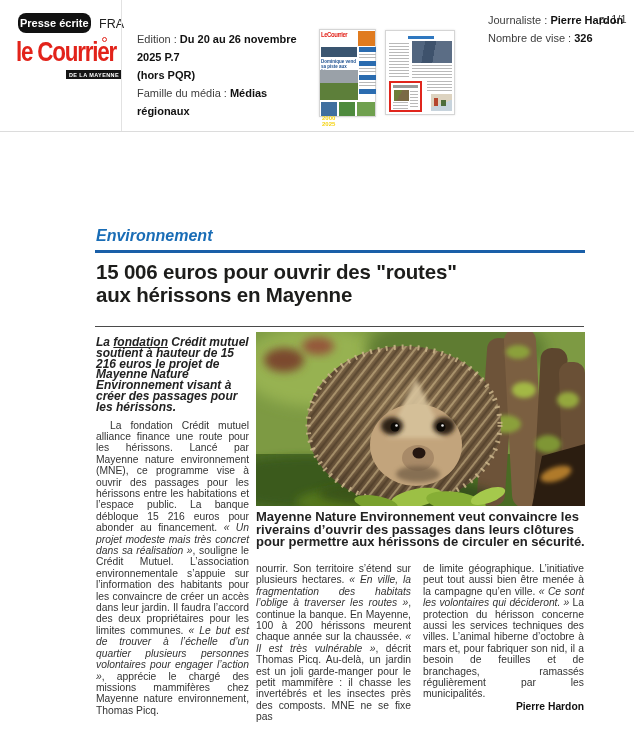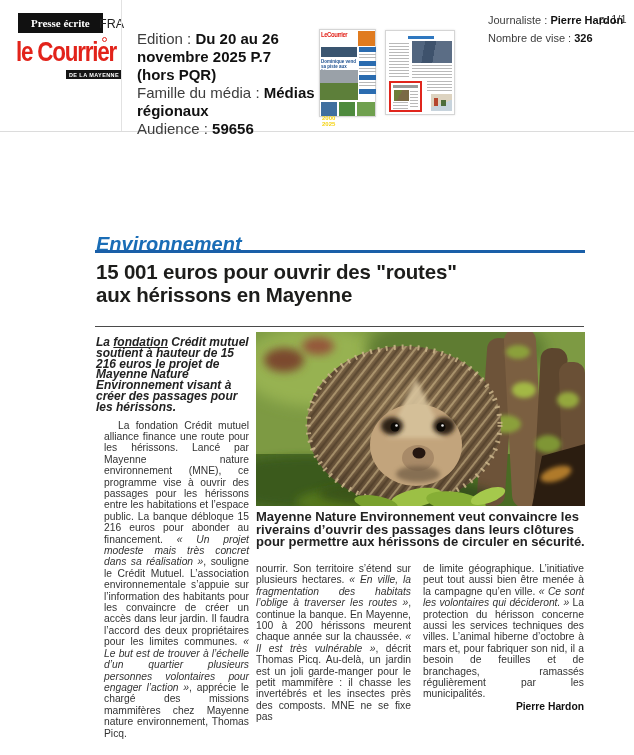--- a/index.html
+++ b/index.html
@@ -2,33 +2,33 @@
 <html lang="fr"><head>
 <meta charset="utf-8">
 <style>
   * { margin:0; padding:0; box-sizing:border-box; }
   html,body { background:#ffffff; }
   body { font-family:"Liberation Sans","DejaVu Sans",sans-serif; color:#1a1a1a; }
   #screen { position:relative; width:634px; height:755px; background:#fff; overflow:hidden; }
 
   
   .badge { position:absolute; left:18px; top:13px; background:#111; color:#fff;
-           font-size:11px; font-weight:bold; padding:4px 13px; border-radius:0;font-family:Liberation Serif, serif; }
+           font-size:11px; font-weight:bold; padding:4px 2px; border-radius:8px; }
   .fra { position:absolute; left:99px; top:17px; font-size:12.5px; color:#222; }
   .logo { position:absolute; left:16px; top:36px; width:110px;text-align:center; }
   .logo-text { font-size:28px; font-weight:bold; color:#e2231a; letter-spacing:-1.5px;
                transform:scaleX(.8); transform-origin:left top; white-space:nowrap; }
   .logo-reg { position:absolute; left:86px; top:1px; width:5px; height:5px;
               border:1.2px solid #e2231a; border-radius:50%; }
   .logo-sub { position:absolute; left:50px; top:34px; background:#151515; color:#fff;
               font-size:5.5px; letter-spacing:.4px; padding:1.5px 3px; font-weight:bold; }
   .vdiv { position:absolute; left:121px; top:0; width:1px; height:131px; background:#e2e2e2; }
   .hdr-rule { position:absolute; left:0; top:131px; width:634px; height:1px; background:#dcdcdc; }
 
-  .meta-left { position:absolute; left:137px; top:30px; width:185px; font-size:15px; line-height:18px; color:#3d3d3d; }
+  .meta-left { position:absolute; left:137px; top:30px; width:185px; font-size:11px; line-height:18px; color:#3d3d3d; }
   .meta-right { position:absolute; left:488px; top:11px; width:140px; font-size:11px; line-height:18px; color:#3d3d3d; }
   .meta-row b { color:#111; }
   .page-ind { position:absolute; left:599px; top:13px; font-size:11px; color:#333; }
 
   
   .thumb { position:absolute; background:#fff; border:1px solid #d5d5d5; box-shadow:0 0 2px rgba(0,0,0,.12); }
   #thumb1 { left:319px; top:29px; width:57px; height:88px; }
   #thumb2 { left:385px; top:30px; width:70px; height:85px; }
   .t-abs { position:absolute; }
   .txtlines { background:repeating-linear-gradient(#b9b9b9 0 1px, transparent 1px 3px); }
@@ -54,33 +54,33 @@
   .t2-rl1 { left:2px; top:2px; width:25px; height:3px; background:#9a9a9a; }
   .t2-rt { left:19px; top:8px; width:8px; height:16px; }
   .t2-rb { left:2px; top:19px; width:15px; height:7px; }
   .t2-col3 { left:41px; top:50px; width:25px; height:10px; }
   .t2-ill { left:45px; top:63px; width:21px; height:17px; background:linear-gradient(160deg,#ddd3c0 0 55%, #c8d4dd 55% 100%); }
   .t2-ill i { position:absolute; left:3px; top:4px; width:4px; height:8px; background:#b5452e; }
   .t2-ill u { position:absolute; left:10px; top:6px; width:5px; height:6px; background:#4e6d3a; text-decoration:none; }
 
   
   #article { position:absolute; left:95px; top:227px; width:490px; height:500px; }
-  .section-label { position:absolute; left:1px; top:0; font-size:20px; font-weight:bold; font-style:italic; color:#1a6db6;margin-top:6px; }
+  .section-label { position:absolute; left:1px; top:0; font-size:16px; font-weight:bold; font-style:italic; color:#1a6db6; }
   .blue-rule { position:absolute; left:0; top:23px; width:490px; height:3px; background:#1a5fa8; }
   .title { position:absolute; left:1px; top:33px; width:488px; font-size:20.5px; font-weight:bold; color:#1d1d1b; line-height:23px; letter-spacing:-.2px; }
   .thin-rule { position:absolute; left:0; top:99px; width:489px; height:1px; background:#4a4a4a; }
 
   .col { position:absolute; font-size:10.3px; line-height:11.4px; color:#333; text-align:justify; }
   #col-left { left:1px; top:110px; width:153px; }
   #col-mid { left:161px; top:336px; width:155px; }
   #col-right { left:328px; top:336px; width:161px; }
   .lead { font-size:12px; line-height:10.8px; font-weight:bold; font-style:italic; color:#222; margin-bottom:7px; text-align:left; }
   .lead .u { text-decoration:underline; }
   .bp { margin:0; }
-  .bp.indent { text-indent:14px;margin-left:8px; }
+  .bp.indent { text-indent:14px; }
   .bp .it { font-style:italic; }
 
   .photo-wrap { position:absolute; left:161px; top:105px; width:329px; height:174px; overflow:hidden; }
   .caption { position:absolute; left:161px; top:284px; width:329px; font-size:13px; line-height:12.5px; font-weight:bold; color:#222; }
   .byline { margin-top:1px; font-weight:bold; text-align:right; color:#111; }
 </style>
 </head>
 <body>
 
 <div id="screen">
@@ -95,21 +95,20 @@
     <div class="logo-sub">DE LA MAYENNE</div>
   </div>
 
   <div class="vdiv"></div>
   <div class="hdr-rule"></div>
 
   <div class="meta-left">
     <div class="meta-row"><span>Edition : </span><b>Du 20 au 26 novembre 2025 P.7</b></div>
     <div class="meta-row"><b>(hors PQR)</b></div>
     <div class="meta-row"><span>Famille du média : </span><b>Médias régionaux</b></div>
-    <div class="meta-row"><span>Audience : </span><b>59656</b></div>
   </div>
 
   <div class="meta-right">
     <div class="meta-row"><span>Journaliste : </span><b>Pierre Hardon</b></div>
     <div class="meta-row"><span>Nombre de vise : </span><b>326</b></div>
   </div>
 
   <div class="thumb" id="thumb1">
     <div class="t-abs t1-mast">LeCourrier</div>
     <div class="t-abs t1-ad"></div>
@@ -147,21 +146,21 @@
     <div class="t-abs t2-ill">
         <i></i>
         <u></u>
       </div>
   </div>
 
   <div id="article">
     <div class="section-label">Environnement</div>
     <div class="blue-rule"></div>
     <div class="title">
-      <div>15 001 euros pour ouvrir des "routes"</div>
+      <div>15 006 euros pour ouvrir des "routes"</div>
       <div>aux hérissons en Mayenne</div>
     </div>
     <div class="thin-rule"></div>
 
     <div class="col" id="col-left">
       <div class="lead"><span>La </span><span class="u">fondation</span><span> Crédit mutuel soutient à hauteur de 15 216 euros le projet de Mayenne Nature Environnement visant à créer des passages pour les hérissons.</span></div>
       <div>
           <p class="bp indent"><span>La fondation Crédit mutuel alliance finance une route pour les hérissons. Lancé par Mayenne nature environnement (MNE), ce programme vise à ouvrir des passages pour les hérissons entre les habitations et l’espace public. La banque débloque 15 216 euros pour abonder au financement. </span><span class="it">« Un projet modeste mais très concret dans sa réalisation »</span><span>, souligne le Crédit Mutuel. L’association environnementale s’appuie sur l’information des habitants pour les convaincre de créer un accès dans leur jardin. Il faudra l’accord des deux propriétaires pour les limites communes. </span><span class="it">« Le but est de trouver à l’échelle d’un quartier plusieurs personnes volontaires pour engager l’action »</span><span>, apprécie le chargé des missions mammifères chez Mayenne nature environnement, Thomas Picq.</span></p>
         </div>
     </div>

